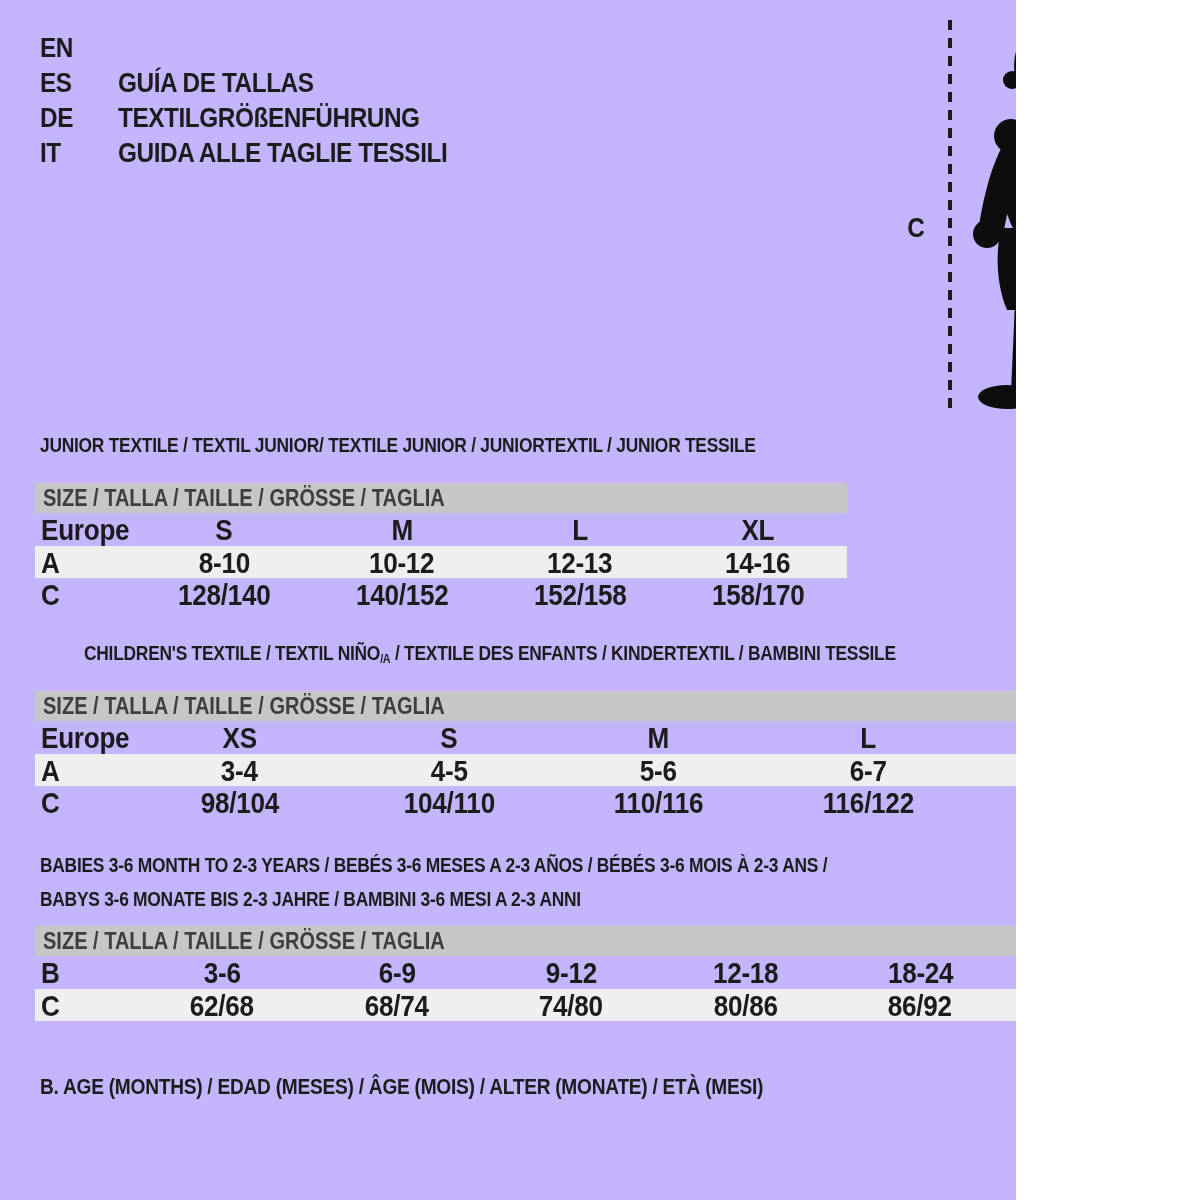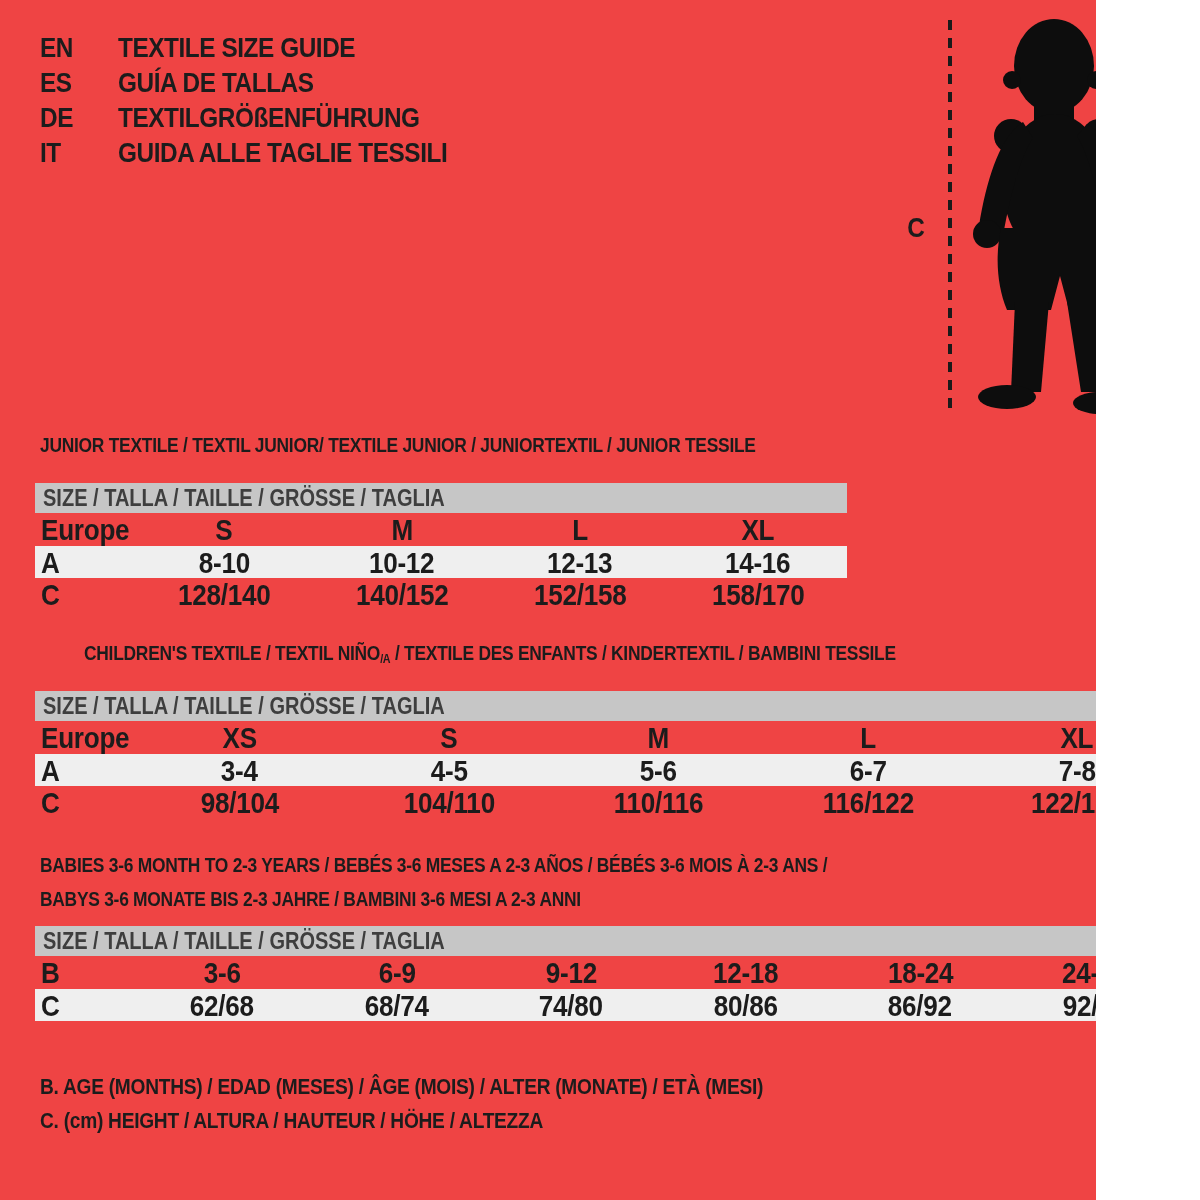--- a/index.html
+++ b/index.html
@@ -1,17 +1,17 @@
 <!DOCTYPE html>
 <html><head>
 <meta charset="utf-8">
 <style>
   html,body { margin:0; padding:0; background:#ffffff; }
   .canvas {
-    position:relative; width:1096px; height:1200px; background:#ef4444;
+    position:relative; width:1016px; height:1200px; background:#c4b5fd;
     font-family:"Liberation Sans", sans-serif; font-weight:bold; color:#1c1c1c;
     overflow:hidden;
   }
   .cond { display:inline-block; transform:scaleX(0.87); transform-origin:left center; white-space:nowrap; }
   .cond-c { transform-origin:center center; }
 
   
   .langs { position:absolute; left:40px; top:30px; }
   .lang-row { display:grid; grid-template-columns:78px auto; line-height:35px; font-size:28px; letter-spacing:-0.5px; }
 
@@ -44,21 +44,20 @@
   .footnotes { position:absolute; left:40px; top:1070px; font-size:22px; line-height:34px; letter-spacing:-0.3px; }
 </style>
 </head>
 <body>
 
 <div class="canvas">
 
   <div class="langs">
     <div class="lang-row">
       <span><span class="cond">EN</span></span>
-      <span><span class="cond">TEXTILE SIZE GUIDE</span></span>
     </div>
     <div class="lang-row">
       <span><span class="cond">ES</span></span>
       <span><span class="cond">GUÍA DE TALLAS</span></span>
     </div>
     <div class="lang-row">
       <span><span class="cond">DE</span></span>
       <span><span class="cond">TEXTILGRÖßENFÜHRUNG</span></span>
     </div>
     <div class="lang-row">
@@ -178,16 +177,15 @@
       <div><span class="cond cond-c">68/74</span></div>
       <div><span class="cond cond-c">74/80</span></div>
       <div><span class="cond cond-c">80/86</span></div>
       <div><span class="cond cond-c">86/92</span></div>
       <div><span class="cond cond-c">92/98</span></div>
     </div>
   </div>
 
   <div class="footnotes">
     <div><span class="cond">B. AGE (MONTHS) / EDAD (MESES) / ÂGE (MOIS) / ALTER (MONATE) / ETÀ (MESI)</span></div>
-    <div><span class="cond">C. (cm) HEIGHT / ALTURA / HAUTEUR / HÖHE / ALTEZZA</span></div>
   </div>
 
 </div>
 
 </body></html>

